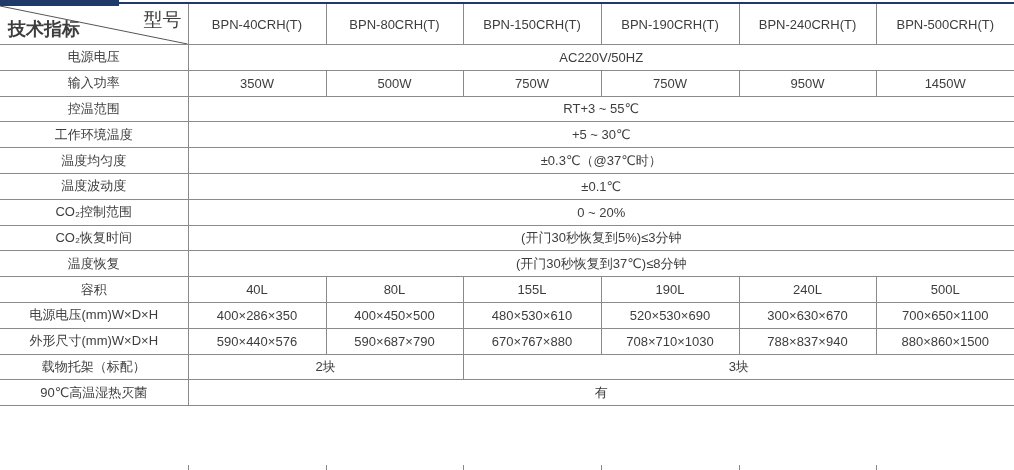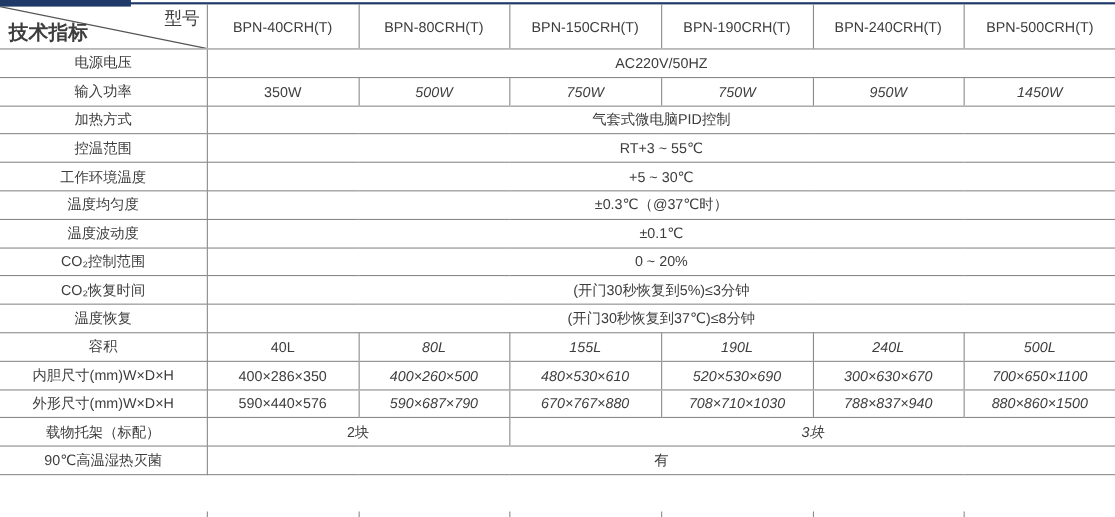--- a/index.html
+++ b/index.html
@@ -44,28 +44,28 @@
     white-space:nowrap;
     overflow:hidden;
   }
   
   .spec-table thead th{height:40px;border-top:none;}
   .spec-table thead th.model-cell{border-left:1px solid var(--border);}
   
   th.corner-cell{position:relative;padding:0;border-top:none;}
   .corner-diag{position:absolute;inset:0;width:100%;height:100%;}
   .corner-top-label{
-    position:absolute;top:3px;right:6px;font-size:16px;color:var(--text);
+    position:absolute;top:3px;right:6px;font-size:19px;color:var(--text);
   }
   .corner-bottom-label{
     position:absolute;bottom:3px;left:8px;font-size:18px;color:var(--text);font-weight:bold;
   }
   
   .spec-table td.label-cell{border-right:1px solid var(--border);}
-  .spec-table td.value-cell + td.value-cell{border-left:1px solid var(--border);font-style:italic;}
+  .spec-table td.value-cell + td.value-cell{border-left:1px solid var(--border);}
   
   .stub{
     position:absolute;width:1px;height:5px;top:465px;
     background:var(--border);
   }
 </style>
 </head>
 <body>
 
 <div id="stage">
@@ -109,24 +109,20 @@
         <tr>
           <td class="label-cell">输入功率</td>
           <td class="value-cell" colspan="1">350W</td>
           <td class="value-cell" colspan="1">500W</td>
           <td class="value-cell" colspan="1">750W</td>
           <td class="value-cell" colspan="1">750W</td>
           <td class="value-cell" colspan="1">950W</td>
           <td class="value-cell" colspan="1">1450W</td>
         </tr>
         <tr>
-          <td class="label-cell">加热方式</td>
-          <td class="value-cell" colspan="6">气套式微电脑PID控制</td>
-        </tr>
-        <tr>
           <td class="label-cell">控温范围</td>
           <td class="value-cell" colspan="6">RT+3 ~ 55℃</td>
         </tr>
         <tr>
           <td class="label-cell">工作环境温度</td>
           <td class="value-cell" colspan="6">+5 ~ 30℃</td>
         </tr>
         <tr>
           <td class="label-cell">温度均匀度</td>
           <td class="value-cell" colspan="6">±0.3℃（@37℃时）</td>
@@ -150,23 +146,23 @@
         <tr>
           <td class="label-cell">容积</td>
           <td class="value-cell" colspan="1">40L</td>
           <td class="value-cell" colspan="1">80L</td>
           <td class="value-cell" colspan="1">155L</td>
           <td class="value-cell" colspan="1">190L</td>
           <td class="value-cell" colspan="1">240L</td>
           <td class="value-cell" colspan="1">500L</td>
         </tr>
         <tr>
-          <td class="label-cell">内胆尺寸(mm)W×D×H</td>
+          <td class="label-cell">电源电压(mm)W×D×H</td>
           <td class="value-cell" colspan="1">400×286×350</td>
-          <td class="value-cell" colspan="1">400×260×500</td>
+          <td class="value-cell" colspan="1">400×450×500</td>
           <td class="value-cell" colspan="1">480×530×610</td>
           <td class="value-cell" colspan="1">520×530×690</td>
           <td class="value-cell" colspan="1">300×630×670</td>
           <td class="value-cell" colspan="1">700×650×1100</td>
         </tr>
         <tr>
           <td class="label-cell">外形尺寸(mm)W×D×H</td>
           <td class="value-cell" colspan="1">590×440×576</td>
           <td class="value-cell" colspan="1">590×687×790</td>
           <td class="value-cell" colspan="1">670×767×880</td>

